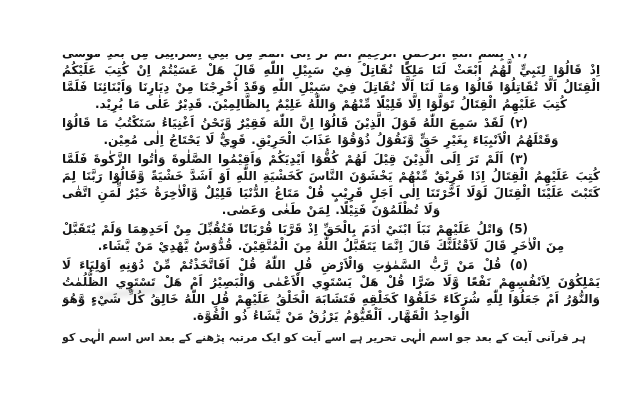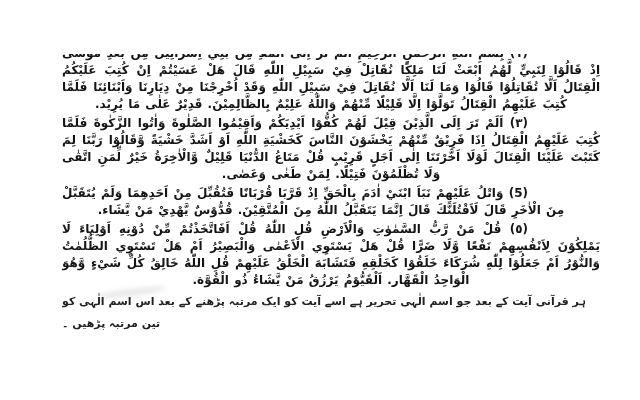--- a/index.html
+++ b/index.html
@@ -51,20 +51,21 @@
     border-radius:50%;
   }
 </style>
 </head>
 <body>
 
 <div class="canvas">
   <div class="clip">
     <div class="content" dir="rtl">
       <p class="verse">(١) بِسْمِ اللّٰهِ الرَّحْمٰنِ الرَّحِيْمِ اَلَمْ تَرَ اِلَى الْمَلَاِ مِنْ بَنِيْ اِسْرَائِيْلَ مِنْ بَعْدِ مُوْسٰى اِذْ قَالُوْا لِنَبِيٍّ لَّهُمُ ابْعَثْ لَنَا مَلِكًا نُقَاتِلْ فِيْ سَبِيْلِ اللّٰهِ قَالَ هَلْ عَسَيْتُمْ اِنْ كُتِبَ عَلَيْكُمُ الْقِتَالُ اَلَّا تُقَاتِلُوْا قَالُوْا وَمَا لَنَا اَلَّا نُقَاتِلَ فِيْ سَبِيْلِ اللّٰهِ وَقَدْ اُخْرِجْنَا مِنْ دِيَارِنَا وَاَبْنَائِنَا فَلَمَّا كُتِبَ عَلَيْهِمُ الْقِتَالُ تَوَلَّوْا اِلَّا قَلِيْلًا مِّنْهُمْ وَاللّٰهُ عَلِيْمٌ بِالظَّالِمِيْنَ. قَدِيْرٌ عَلٰى مَا يُرِيْد.</p>
+      <p class="verse">(٢) لَقَدْ سَمِعَ اللّٰهُ قَوْلَ الَّذِيْنَ قَالُوْا اِنَّ اللّٰهَ فَقِيْرٌ وَّنَحْنُ اَغْنِيَاءُ سَنَكْتُبُ مَا قَالُوْا وَقَتْلَهُمُ الْاَنْبِيَاءَ بِغَيْرِ حَقٍّ وَّنَقُوْلُ ذُوْقُوْا عَذَابَ الْحَرِيْقِ. قَوِيٌّ لَا يَحْتَاجُ اِلٰى مُعِيْن.</p>
       <p class="verse">(٣) اَلَمْ تَرَ اِلَى الَّذِيْنَ قِيْلَ لَهُمْ كُفُّوْا اَيْدِيَكُمْ وَاَقِيْمُوا الصَّلٰوةَ وَاٰتُوا الزَّكٰوةَ فَلَمَّا كُتِبَ عَلَيْهِمُ الْقِتَالُ اِذَا فَرِيْقٌ مِّنْهُمْ يَخْشَوْنَ النَّاسَ كَخَشْيَةِ اللّٰهِ اَوْ اَشَدَّ خَشْيَةً وَّقَالُوْا رَبَّنَا لِمَ كَتَبْتَ عَلَيْنَا الْقِتَالَ لَوْلَا اَخَّرْتَنَا اِلٰى اَجَلٍ قَرِيْبٍ قُلْ مَتَاعُ الدُّنْيَا قَلِيْلٌ وَّالْاٰخِرَةُ خَيْرٌ لِّمَنِ اتَّقٰى وَلَا تُظْلَمُوْنَ فَتِيْلًا. لِمَنْ طَغٰى وَعَصٰى.</p>
       <p class="verse">(5) وَاتْلُ عَلَيْهِمْ نَبَاَ ابْنَيْ اٰدَمَ بِالْحَقِّ اِذْ قَرَّبَا قُرْبَانًا فَتُقُبِّلَ مِنْ اَحَدِهِمَا وَلَمْ يُتَقَبَّلْ مِنَ الْاٰخَرِ قَالَ لَاَقْتُلَنَّكَ قَالَ اِنَّمَا يَتَقَبَّلُ اللّٰهُ مِنَ الْمُتَّقِيْنَ. قُدُّوْسٌ يَّهْدِيْ مَنْ يَّشَاء.</p>
       <p class="verse">(٥) قُلْ مَنْ رَّبُّ السَّمٰوٰتِ وَالْاَرْضِ قُلِ اللّٰهُ قُلْ اَفَاتَّخَذْتُمْ مِّنْ دُوْنِهِ اَوْلِيَاءَ لَا يَمْلِكُوْنَ لِاَنْفُسِهِمْ نَفْعًا وَّلَا ضَرًّا قُلْ هَلْ يَسْتَوِي الْاَعْمٰى وَالْبَصِيْرُ اَمْ هَلْ تَسْتَوِي الظُّلُمٰتُ وَالنُّوْرُ اَمْ جَعَلُوْا لِلّٰهِ شُرَكَاءَ خَلَقُوْا كَخَلْقِهِ فَتَشَابَهَ الْخَلْقُ عَلَيْهِمْ قُلِ اللّٰهُ خَالِقُ كُلِّ شَيْءٍ وَّهُوَ الْوَاحِدُ الْقَهَّار. اَلْقَيُّوْمُ يَرْزُقُ مَنْ يَّشَاءُ ذُو الْقُوَّة.</p>
       <p class="note">ہر قرآنی آیت کے بعد جو اسم الٰہی تحریر ہے اسے آیت کو ایک مرتبہ پڑھنے کے بعد اس اسم الٰہی کو تین مرتبہ پڑھیں ۔</p>
 
     </div>
   </div>
   <div class="smudge-a"></div>
   <div class="smudge-b"></div>
 </div>

